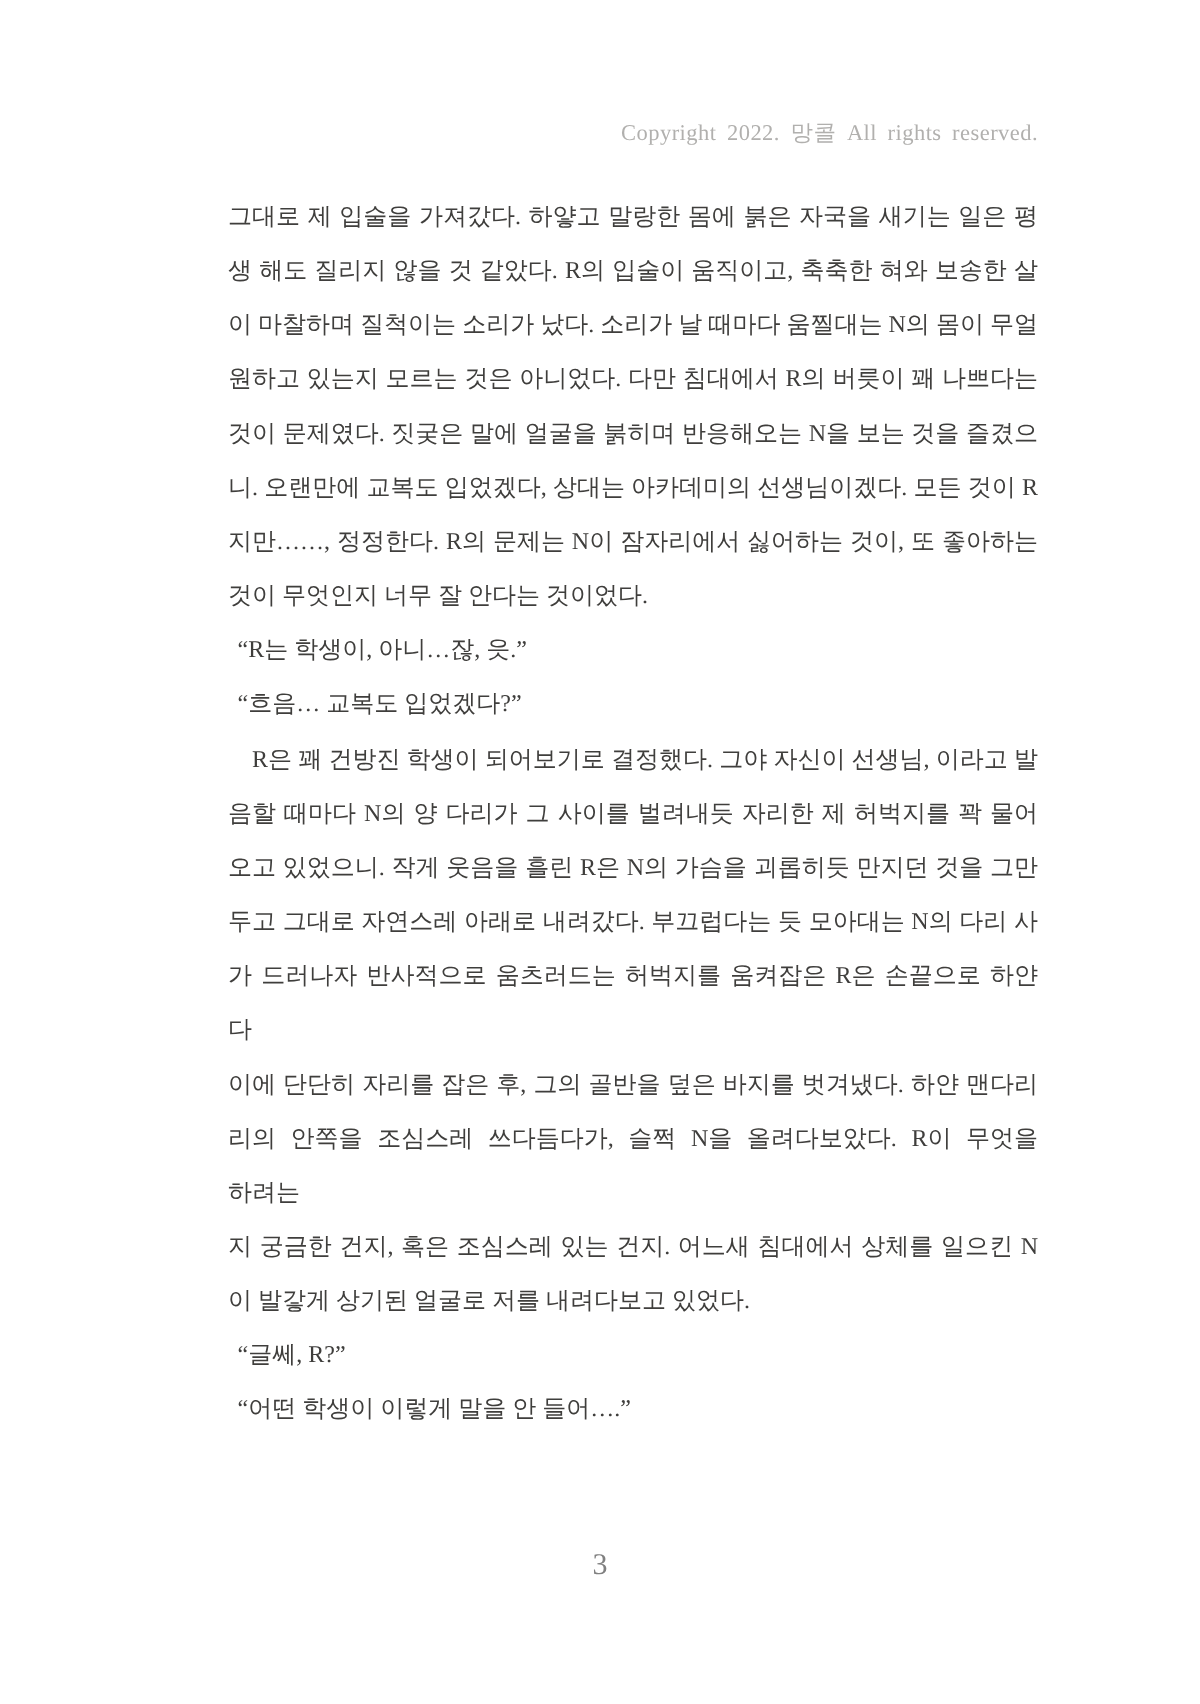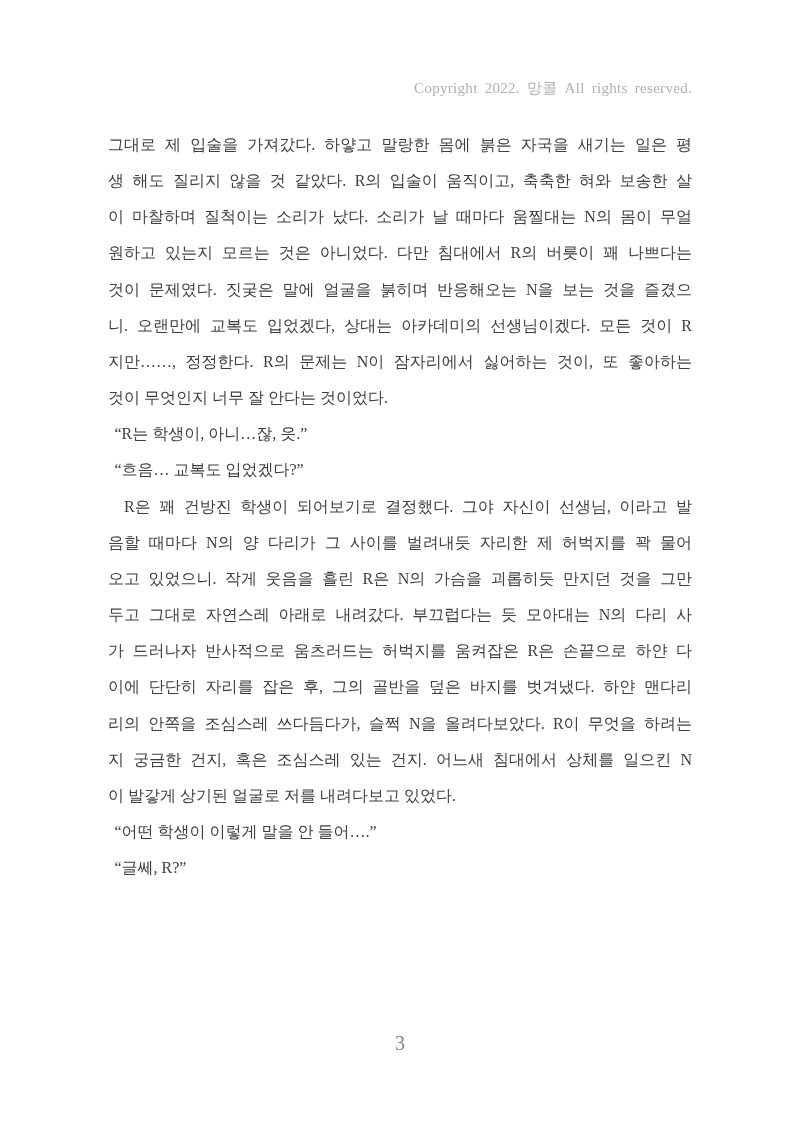--- a/index.html
+++ b/index.html
@@ -32,20 +32,21 @@
     left: 108px;
     width: 584px;
     font-size: 16px;
     line-height: 36.15px;
     color: #3f3e3c;
     word-break: keep-all;
   }
   .line {
     white-space: normal;
     text-align: left;
+    margin-left: 44px;
   }
   .justify {
     text-align: justify;
     text-align-last: justify;
     text-justify: inter-word;
   }
   .indent {
     text-indent: 1em;
   }
   .indent-q {
@@ -81,19 +82,19 @@
     <div class="line indent-q">“흐음… 교복도 입었겠다?”</div>
     <div class="line justify indent">R은 꽤 건방진 학생이 되어보기로 결정했다. 그야 자신이 선생님, 이라고 발</div>
     <div class="line justify">음할 때마다 N의 양 다리가 그 사이를 벌려내듯 자리한 제 허벅지를 꽉 물어</div>
     <div class="line justify">오고 있었으니. 작게 웃음을 흘린 R은 N의 가슴을 괴롭히듯 만지던 것을 그만</div>
     <div class="line justify">두고 그대로 자연스레 아래로 내려갔다. 부끄럽다는 듯 모아대는 N의 다리 사</div>
     <div class="line justify">가 드러나자 반사적으로 움츠러드는 허벅지를 움켜잡은 R은 손끝으로 하얀 다</div>
     <div class="line justify">이에 단단히 자리를 잡은 후, 그의 골반을 덮은 바지를 벗겨냈다. 하얀 맨다리</div>
     <div class="line justify">리의 안쪽을 조심스레 쓰다듬다가, 슬쩍 N을 올려다보았다. R이 무엇을 하려는</div>
     <div class="line justify">지 궁금한 건지, 혹은 조심스레 있는 건지. 어느새 침대에서 상체를 일으킨 N</div>
     <div class="line">이 발갛게 상기된 얼굴로 저를 내려다보고 있었다.</div>
+    <div class="line indent-q">“글쎄, R?”</div>
     <div class="line indent-q">“어떤 학생이 이렇게 말을 안 들어….”</div>
-    <div class="line indent-q">“글쎄, R?”</div>
   </div>
 
   <div class="page-number">3</div>
 
 </div>
 
 </body></html>

